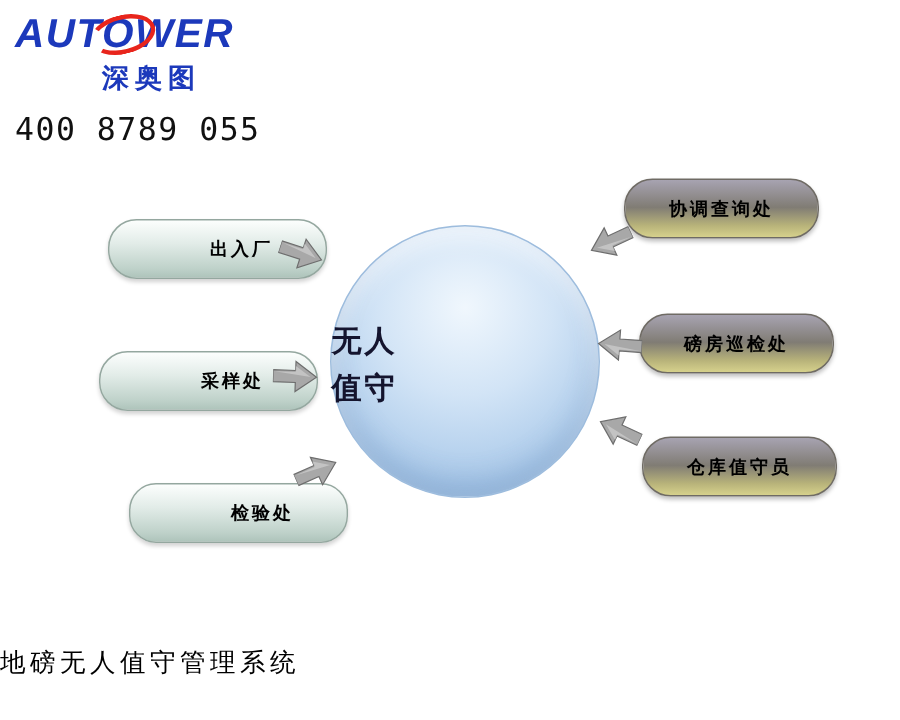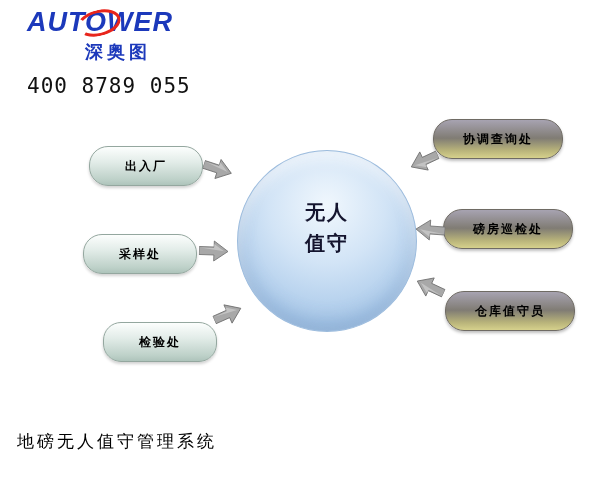--- a/index.html
+++ b/index.html
@@ -1,21 +1,21 @@
 <!DOCTYPE html>
 <html><head>
 <meta charset="utf-8">
 <style>
   html,body{margin:0;padding:0;}
   body{
     width:600px;height:480px;background:#ffffff;
     font-family:"Liberation Sans", sans-serif;
     position:relative;overflow:hidden;
   }
-  .canvas{position:absolute;left:0;top:0;width:488px;height:480px;margin-left:17px;}
+  .canvas{position:absolute;left:0;top:0;width:488px;height:480px;}
 
   
   .logo{position:absolute;left:10px;top:8px;width:200px;}
   .brand{
     font-weight:bold;font-style:italic;font-size:27px;letter-spacing:1px;
     color:#1c39bb;position:relative;display:inline-block;line-height:1.1;
   }
   .swoosh{
     position:absolute;left:50px;top:2px;width:38px;height:20px;
     border:3px solid #e8251c;border-radius:50%;
@@ -34,37 +34,38 @@
 
   
   .hub{
     position:absolute;left:220px;top:150px;width:178px;height:180px;
     border-radius:50%;
     background:radial-gradient(circle at 50% 30%, #f0f7fd 0%, #d2e4f6 38%, #abcaea 75%, #93b8df 100%);
     border:1px solid #9dbcdd;
     box-shadow:inset 0 -10px 18px rgba(70,110,165,.25), inset 0 8px 14px rgba(255,255,255,.7);
   }
   .hub-label{
-    position:absolute;left:0;top:46px;width:100%;
-    text-align:center;font-size:20px;font-weight:bold;color:#14142e;
+    position:absolute;left:0;top:62px;width:100%;
+    font-size:20px;font-weight:bold;color:#14142e;
     line-height:1.55;letter-spacing:2px;
   }
 
   
   .pill{
     position:absolute;height:38px;border-radius:19px;
     display:flex;align-items:center;justify-content:center;
     font-size:12px;font-weight:bold;color:#000;
     letter-spacing:2px;cursor:default;
   }
   .pill-left{
     width:112px;
     background:linear-gradient(180deg,#fcfefd 0%,#e2ece8 40%,#bed1c9 85%,#aec4bb 100%);
     border:1px solid #94a79f;
     box-shadow:0 2px 3px rgba(0,0,0,.18);
+    padding-left:32px;
   }
   .pill-right{
     width:128px;
     background:linear-gradient(180deg,#a7a3b1 0%,#807c74 48%,#b8b37a 80%,#d6d18c 100%);
     border:1px solid #6f6b64;
     box-shadow:0 2px 3px rgba(0,0,0,.25);
   }
   .p-l1{left:72px;top:146px;}
   .p-l2{left:66px;top:234px;}
   .p-l3{left:86px;top:322px;border-radius:18px;}

